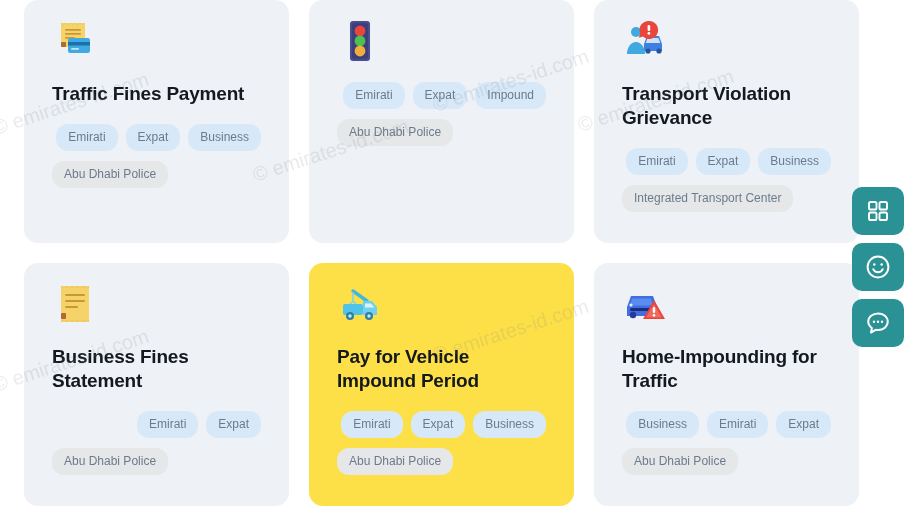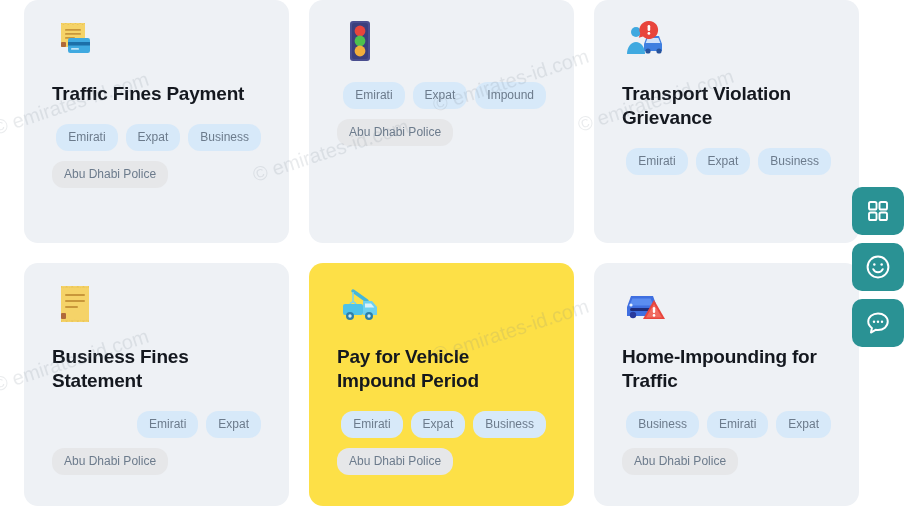--- a/index.html
+++ b/index.html
@@ -190,20 +190,23 @@
           <rect x="25.6" y="7" width="2.6" height="6" rx="1.3" fill="#ffffff"></rect>
           <circle cx="26.9" cy="15.4" r="1.4" fill="#ffffff"></circle>
         </svg>
       </div>
       <div class="card-title">Transport Violation Grievance</div>
       <div class="tag-row">
         <span class="tag">Emirati</span>
         <span class="tag">Expat</span>
         <span class="tag">Business</span>
       </div>
+      <div class="agency-row">
+        <span class="agency-tag">Integrated Transport Center</span>
+      </div>
     </div>
     <div class="service-card">
       <div class="card-icon">
         <svg viewBox="0 0 46 46" width="46" height="46">
           <path d="M9 5 h28 v36 h-28 z" fill="#f5d368"></path>
           <path d="M9 5 l2.8 2.2 2.8-2.2 2.8 2.2 2.8-2.2 2.8 2.2 2.8-2.2 2.8 2.2 2.8-2.2 2.8 2.2 2.8-2.2 v1.4 h-28 z" fill="#e8c254"></path>
           <path d="M9 41 l2.8-2.2 2.8 2.2 2.8-2.2 2.8 2.2 2.8-2.2 2.8 2.2 2.8-2.2 2.8 2.2 2.8-2.2 2.8 2.2 v-1.4 h-28 z" fill="#e8c254"></path>
           <rect x="13" y="13" width="20" height="2" rx="1" fill="#c8973a"></rect>
           <rect x="13" y="19" width="20" height="2" rx="1" fill="#c8973a"></rect>
           <rect x="13" y="25" width="13" height="2" rx="1" fill="#c8973a"></rect>

